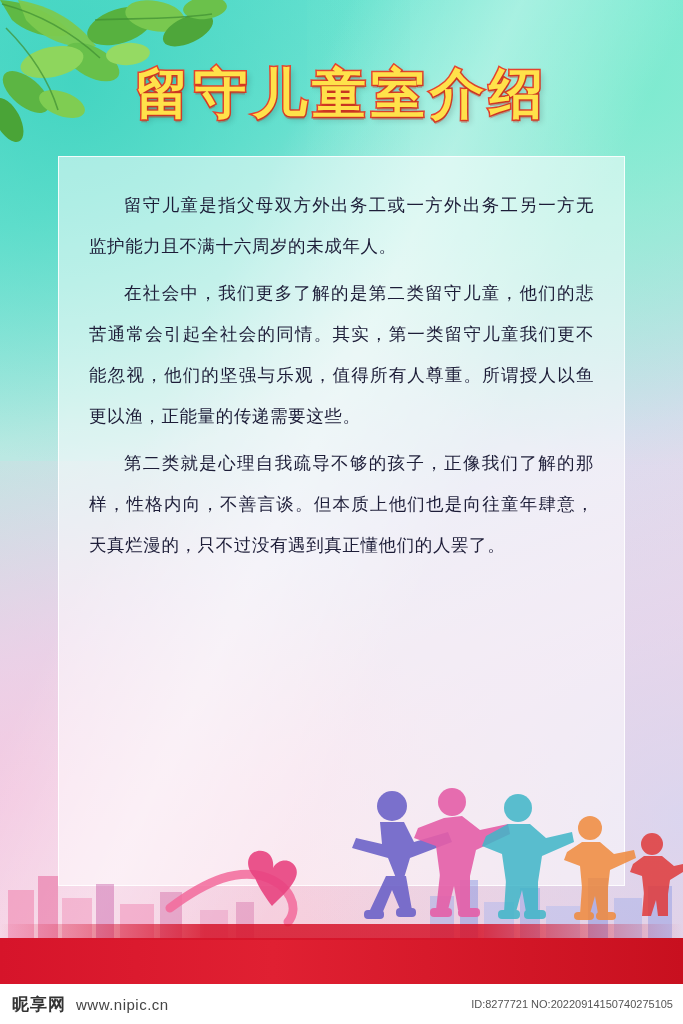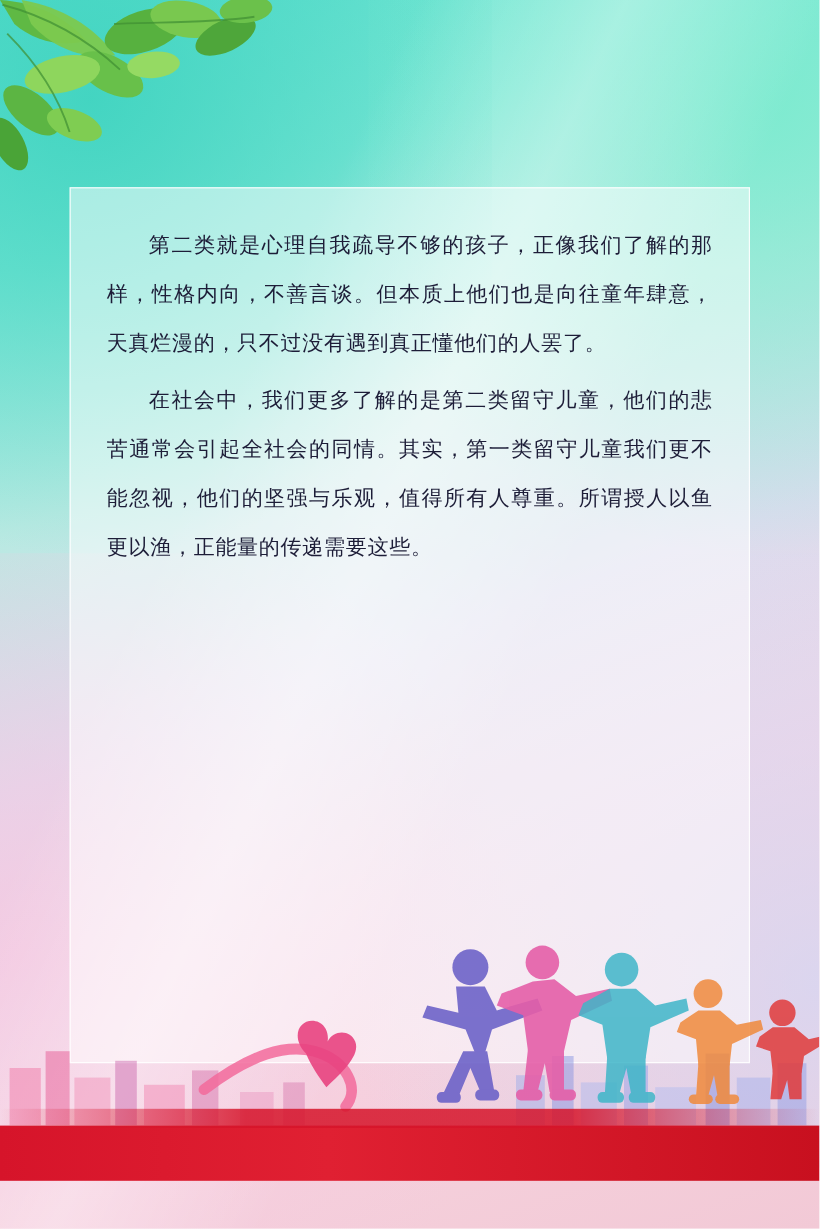--- a/index.html
+++ b/index.html
@@ -214,24 +214,28 @@
       <ellipse cx="128" cy="54" rx="22" ry="11" transform="rotate(-5 128 54)" fill="#95da63"></ellipse>
       <ellipse cx="205" cy="8" rx="22" ry="11" transform="rotate(-6 205 8)" fill="#6bc14b"></ellipse>
     </g>
     <g stroke="#3f8f33" stroke-width="1.6" fill="none" opacity="0.7">
       <path d="M2 4 C40 14 74 34 100 58"></path>
       <path d="M6 28 C30 52 48 78 58 110"></path>
       <path d="M95 20 C130 18 170 20 212 14"></path>
     </g>
   </svg>
 
+  <div class="title-wrap">
+    <div class="title">留守儿童室介绍</div>
+  </div>
 
   <div class="card">
+    <p class="para">留守儿童是指父母双方外出务工或一方外出务工另一方无监护能力且不满十六周岁的未成年人。</p>
+    <p class="para">在社会中，我们更多了解的是第二类留守儿童，他们的悲苦通常会引起全社会的同情。其实，第一类留守儿童我们更不能忽视，他们的坚强与乐观，值得所有人尊重。所谓授人以鱼更以渔，正能量的传递需要这些。</p>
     <p class="para">第二类就是心理自我疏导不够的孩子，正像我们了解的那样，性格内向，不善言谈。但本质上他们也是向往童年肆意，天真烂漫的，只不过没有遇到真正懂他们的人罢了。</p>
-    <p class="para">在社会中，我们更多了解的是第二类留守儿童，他们的悲苦通常会引起全社会的同情。其实，第一类留守儿童我们更不能忽视，他们的坚强与乐观，值得所有人尊重。所谓授人以鱼更以渔，正能量的传递需要这些。</p>
   </div>
 
   <svg class="skyline" viewBox="0 0 683 120" preserveAspectRatio="none" xmlns="http://www.w3.org/2000/svg">
     <g opacity="0.45">
       <rect x="8" y="72" width="26" height="48" fill="#ef6fa0"></rect>
       <rect x="38" y="58" width="20" height="62" fill="#e44f8c"></rect>
       <rect x="62" y="80" width="30" height="40" fill="#f08ab4"></rect>
       <rect x="96" y="66" width="18" height="54" fill="#c85fa8"></rect>
       <rect x="120" y="86" width="34" height="34" fill="#ef7fae"></rect>
       <rect x="160" y="74" width="22" height="46" fill="#d36ca6"></rect>
@@ -289,14 +293,21 @@
 
     <g fill="#e03a3a" opacity="0.85">
       <circle cx="652" cy="86" r="11"></circle>
       <path d="M644 98 L662 98 L674 108 L683 106 L683 114 L670 122 L668 136 L644 136 L642 118 L630 114 L633 106 Z"></path>
       <path d="M644 134 L668 134 L668 158 L658 158 L656 142 L651 158 L642 158 Z"></path>
     </g>
   </svg>
 
   <div class="footer-bar"></div>
 
+  <div class="footer-strip">
+    <div class="brand">
+      <span class="brand-cn">昵享网</span>
+      <span class="brand-url">www.nipic.cn</span>
+    </div>
+    <div class="footer-id">ID:8277721 NO:20220914150740275105</div>
+  </div>
 
 </div>
 
 </body></html>

